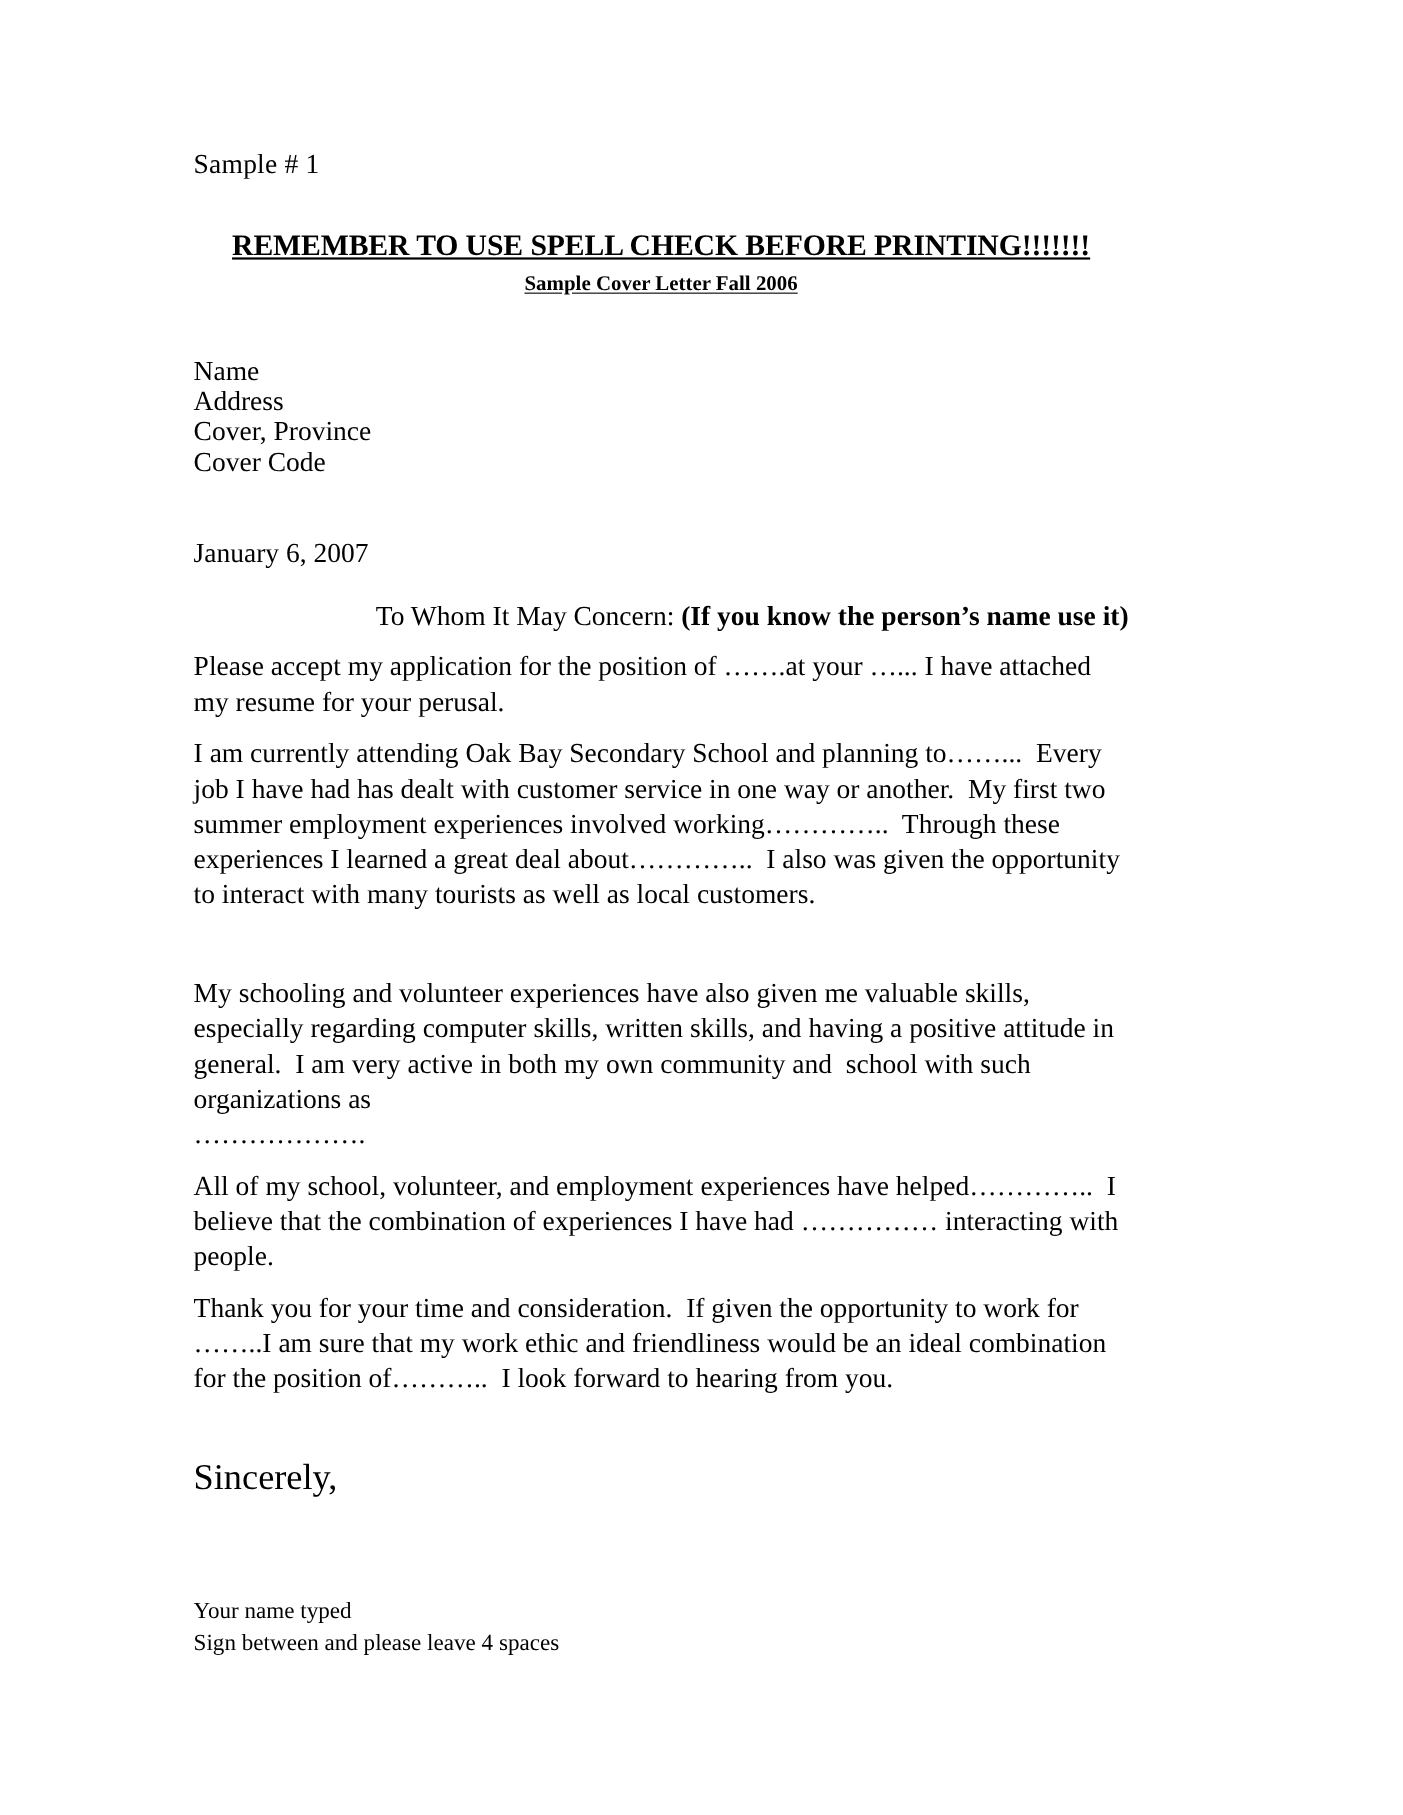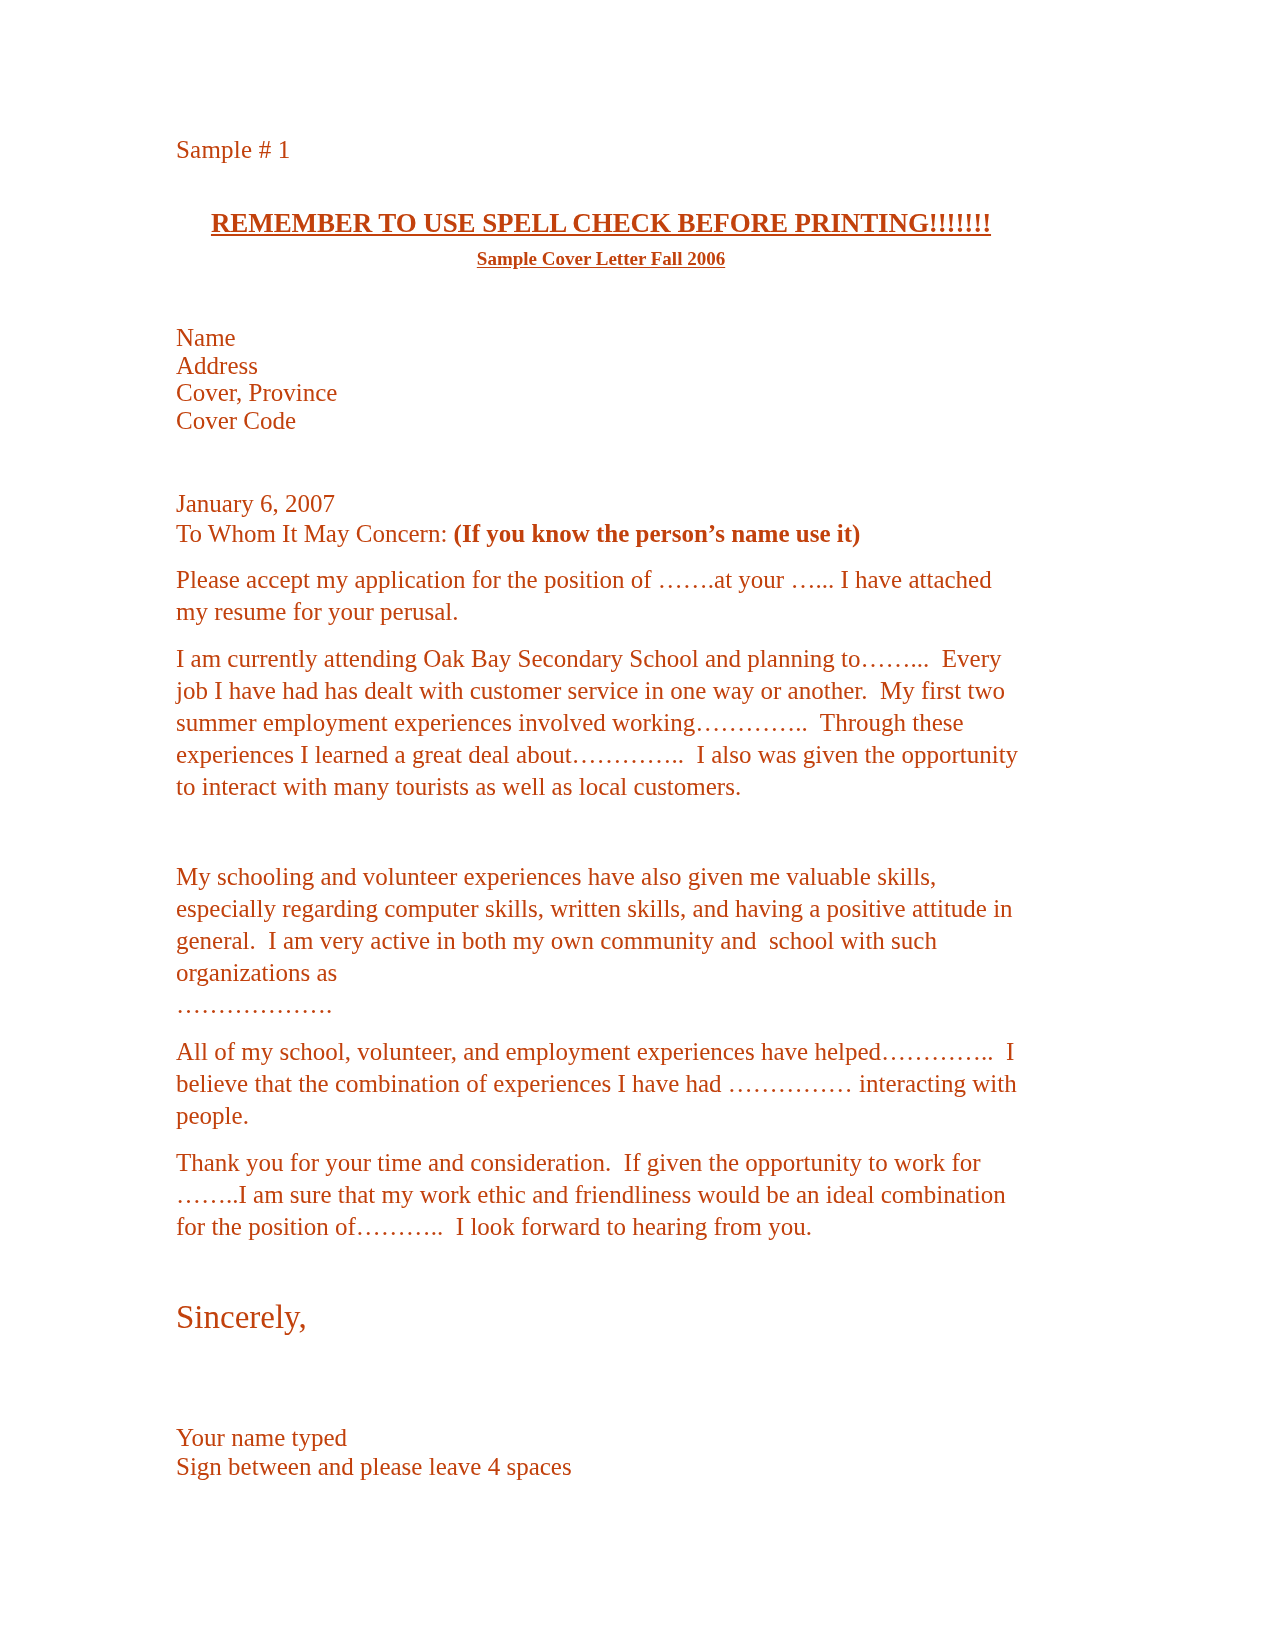--- a/index.html
+++ b/index.html
@@ -8,21 +8,21 @@
     background: #ffffff;
   }
   .page {
     position: relative;
     width: 1275px;
     height: 1650px;
     background: #ffffff;
     margin: 0 auto;
     overflow: hidden;
     font-family: "Liberation Serif", "DejaVu Serif", serif;
-    color: #c2410c;
+    color: #000000;
   }
   .content {
     position: absolute;
     left: 176px;
     top: 134px;
     width: 850px;
   }
   .sample-label {
     font-size: 25px;
     line-height: 32px;
@@ -56,22 +56,24 @@
   }
   .addr-line {
     white-space: pre-wrap;
   }
   .date-line {
     margin-top: 55px;
     font-size: 25px;
     line-height: 30px;
   }
   .salutation {
+    margin-top: 27px;
     font-size: 25px;
     line-height: 30px;
+    text-align: right;
   }
   .salutation .bold-note {
     font-weight: bold;
   }
   .para {
     margin-top: 15px;
     font-size: 25px;
     line-height: 32px;
     white-space: pre-wrap;
     text-align: left;
@@ -83,21 +85,21 @@
     font-size: 25px;
     line-height: 32px;
   }
   .closing {
     margin-top: 58px;
     font-size: 33px;
     line-height: 32px;
   }
   .signature-block {
     margin-top: 90px;
-    font-size: 25px;
+    font-size: 21px;
     line-height: 29px;
   }
   .sig-line {
     white-space: pre-wrap;
   }
 </style>
 </head>
 <body>
 
 <div class="page">

